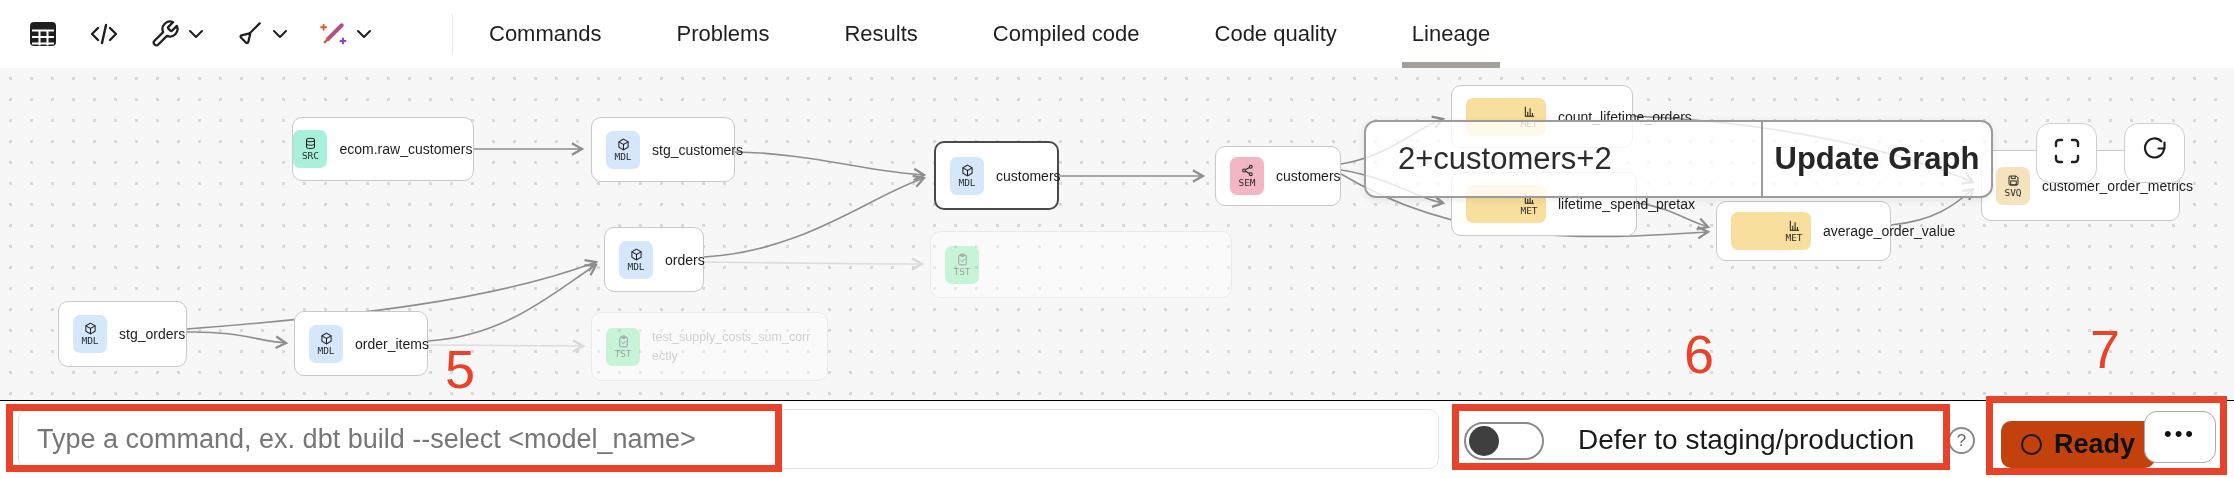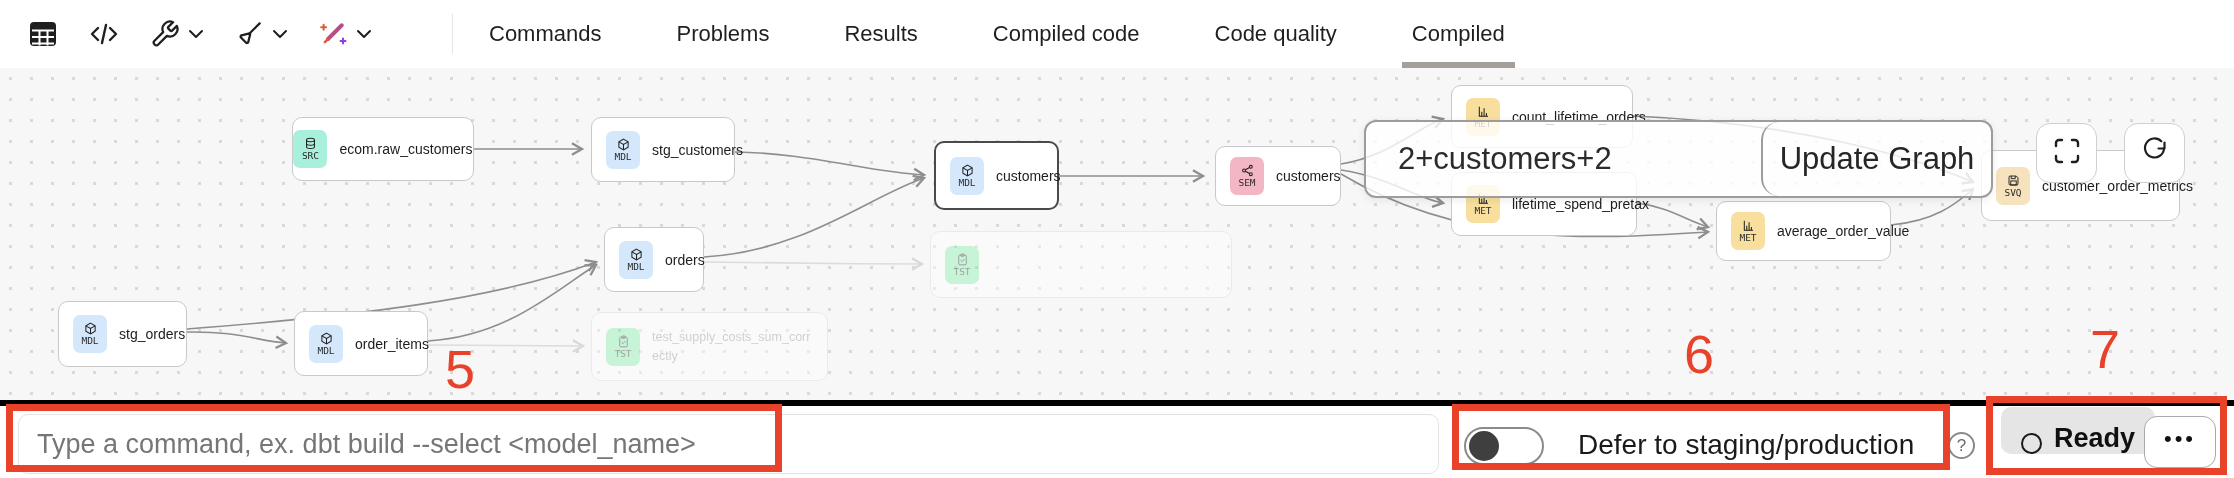--- a/index.html
+++ b/index.html
@@ -21,47 +21,47 @@
     background-image:radial-gradient(#d9d9d9 1.5px,transparent 1.6px);background-size:21px 21px;overflow:hidden;}
   .edges{position:absolute;left:0;top:0;z-index:1;pointer-events:none;}
   .node{position:absolute;z-index:2;background:#fff;border:1.5px solid #c9c9c9;border-radius:10px;
     display:flex;align-items:center;gap:12px;padding:0 14px;box-sizing:border-box;cursor:pointer;}
   .node.selected{border:2.5px solid #4a4a4a;}
   .node.faded{opacity:.42;border-color:#d9d9d9;}
   .badge{width:34px;height:38px;border-radius:7px;display:flex;flex-direction:column;align-items:center;justify-content:center;gap:1px;flex:0 0 auto;}
   .badge svg{width:13px;height:13px;display:block;}
   .badge .bt{font-family:"DejaVu Sans Mono",monospace;font-size:9.5px;line-height:1;color:#2c2c2c;}
   .b-src{background:#a9f0dc;} .b-mdl{background:#d4e7fb;} .b-sem{background:#f3b7c3;}
-  .b-met{background:#f8df9d;} .b-tst{background:#86efac;} .b-svq{background:#f6e3bd;}
+  .b-met{background:#f8df9d;padding-left:46px;} .b-tst{background:#86efac;} .b-svq{background:#f6e3bd;}
   .nlabel{font-size:14px;color:#1d1d1d;white-space:nowrap;}
   .node.faded .nlabel{font-size:12.5px;color:#9a9a9a;white-space:normal;word-break:break-all;line-height:1.45;}
   
   .selector{position:absolute;left:1364px;top:52px;width:629px;height:78px;z-index:5;display:flex;
     background:rgba(255,255,255,.8);border:2px solid #9c9c9c;border-radius:12px;box-sizing:border-box;
     box-shadow:0 2px 8px rgba(0,0,0,.08);}
   .sel-input{flex:1;display:flex;align-items:center;padding-left:32px;font-size:31px;color:#2b2b2b;cursor:text;}
   .sel-btn{width:228px;border-left:2px solid #9c9c9c;display:flex;align-items:center;justify-content:center;
-    font-size:31px;font-weight:400;color:#262626;cursor:pointer;white-space:nowrap;border-radius:18px;}
+    font-size:31px;font-weight:700;color:#262626;cursor:pointer;white-space:nowrap;}
   .gbtn{position:absolute;z-index:6;width:61px;height:60px;background:#fff;border:1.5px solid #cfcfcf;border-radius:14px;
     display:flex;align-items:center;justify-content:center;cursor:pointer;box-sizing:border-box;}
   
-  .statusbar{position:absolute;left:0;top:400px;width:2234px;height:78px;background:#fff;border-top:6px solid #000000;box-sizing:border-box;}
+  .statusbar{position:absolute;left:0;top:400px;width:2234px;height:78px;background:#fff;border-top:1px solid #000000;box-sizing:border-box;}
   .cmd-input{position:absolute;left:18px;top:8px;width:1421px;height:60px;box-sizing:border-box;
     border:1px solid #e2e2e2;border-radius:10px;background:#fff;font-family:"Liberation Sans",sans-serif;
     font-size:27px;color:#1d1d1d;padding:0 18px;outline:none;}
   .cmd-input::placeholder{color:#767676;}
   .toggle{position:absolute;left:1464px;top:21px;width:80px;height:38px;border:2px solid #8a8a8a;border-radius:20px;
     background:#fff;box-sizing:border-box;cursor:pointer;}
   .knob{position:absolute;left:3px;top:2px;width:30px;height:30px;border-radius:50%;background:#3f3f3f;}
   .defer-label{position:absolute;left:1566px;top:0;height:78px;display:flex;align-items:center;
     font-size:28px;font-weight:500;color:#1a1a1a;white-space:nowrap;margin-left:12px;}
   .help{position:absolute;left:1948px;top:26px;width:27px;height:27px;border:2px solid #8a8a8a;border-radius:50%;
     box-sizing:border-box;display:flex;align-items:center;justify-content:center;font-size:17px;color:#6b6b6b;cursor:pointer;}
-  .ready{position:absolute;left:2001px;top:1px;height:47px;padding:0 20px;background:#e5e5e5;border:none;border-radius:10px;
-    display:flex;align-items:flex-end;gap:12px;font-size:27px;font-weight:600;color:#101010;cursor:pointer;
+  .ready{position:absolute;left:2001px;top:20px;height:47px;padding:0 20px;background:#c2410c;border:none;border-radius:10px;
+    display:flex;align-items:center;gap:12px;font-size:27px;font-weight:600;color:#101010;cursor:pointer;
     font-family:"Liberation Sans",sans-serif;}
   .ready-ring{width:21px;height:21px;border:2.5px solid #1a1a1a;border-radius:50%;box-sizing:border-box;}
   .dots{position:absolute;left:2144px;top:10px;width:72px;height:52px;background:#fff;border:1.5px solid #aaa;
     border-radius:13px;display:flex;align-items:center;justify-content:center;font-size:22px;letter-spacing:3px;
     color:#111;cursor:pointer;box-sizing:border-box;padding-bottom:6px;}
   
   .ann-box{position:absolute;border:7px solid #e8432a;z-index:20;pointer-events:none;box-sizing:border-box;}
   .ann-num{position:absolute;z-index:20;color:#e8432a;font-size:54px;font-weight:500;pointer-events:none;line-height:1;}
 </style>
 </head>
@@ -134,21 +134,21 @@
       </span>
     </div>
   </div>
   <div class="tb-divider"></div>
   <div class="tabs">
     <div class="tab">Commands</div>
     <div class="tab">Problems</div>
     <div class="tab">Results</div>
     <div class="tab">Compiled code</div>
     <div class="tab">Code quality</div>
-    <div class="tab active">Compiled</div>
+    <div class="tab active">Lineage</div>
   </div>
 </div>
 
 <div class="canvas">
   <svg class="edges" width="2234" height="332" viewBox="0 0 2234 332">
     <defs>
       <marker id="arrD" viewBox="0 0 10 10" refX="8" refY="5" markerWidth="9" markerHeight="9" orient="auto-start-reverse">
         <path d="M1 1l7 4-7 4" fill="none" stroke="#8e8e8e" stroke-width="1.6"></path>
       </marker>
       <marker id="arrL" viewBox="0 0 10 10" refX="8" refY="5" markerWidth="9" markerHeight="9" orient="auto-start-reverse">

